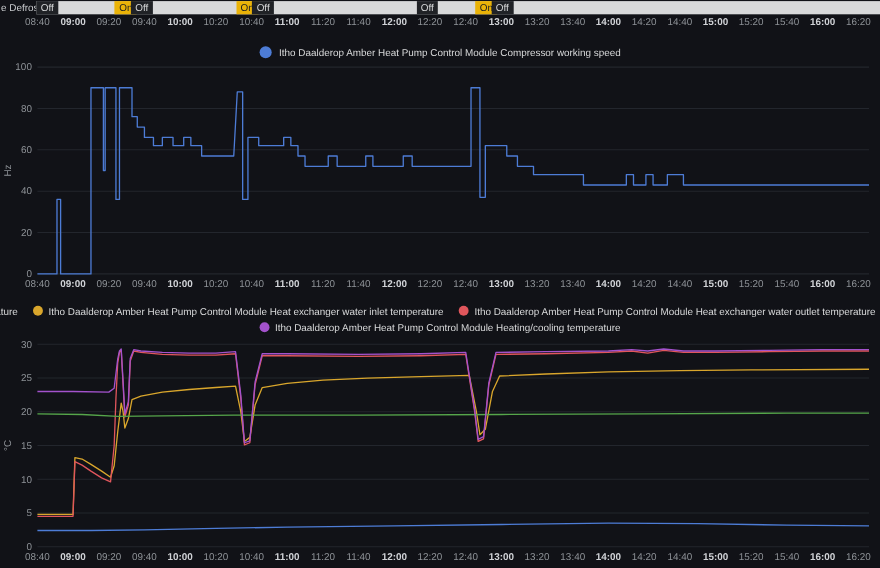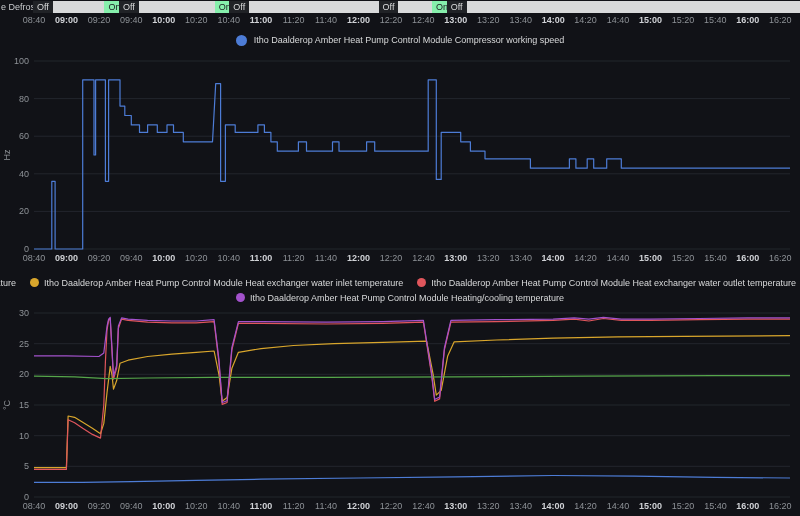--- a/index.html
+++ b/index.html
@@ -8,28 +8,28 @@
     background:#111217;
     font-family:"Liberation Sans",sans-serif;
     position:relative;
   }
   
   .timeline-row{position:relative;height:14px;}
   .timeline-label{position:absolute;left:1px;top:2px;font-size:9px;color:#c9cbce;white-space:nowrap;}
   .timeline-bar{position:absolute;left:33px;right:0;top:1px;height:12px;background:#d8d9da;}
   .badge{position:absolute;top:1px;height:12px;line-height:12px;font-size:9px;padding:0 4px;white-space:nowrap;}
   .badge.off{background:#202226;color:#d8d9da;}
-  .badge.on{background:#86efac;color:#1b1d21;}
+  .badge.on{background:#eab308;color:#1b1d21;}
   
   .axis-row{position:relative;height:13px;}
   .axis-row .tick{position:absolute;top:1px;transform:translateX(-50%);font-size:9px;color:#8e9297;white-space:nowrap;}
   .axis-row .tick.bold{color:#d0d2d6;font-weight:bold;}
   
   .panel{position:relative;}
-  .legend{display:flex;justify-content:center;align-items:flex-start;gap:7px;height:18px;margin-top:8px;}
+  .legend{display:flex;justify-content:center;align-items:flex-end;gap:7px;height:18px;margin-top:8px;}
   .dot{width:11px;height:11px;border-radius:50%;display:inline-block;flex:none;}
   .dot-sm{width:9px;height:9px;}
   .legend-text{font-size:9px;color:#d8d9da;white-space:nowrap;}
   .legend-rows{margin-top:10px;}
   .legend-row{display:flex;align-items:center;gap:14px;height:15px;overflow:hidden;white-space:nowrap;}
   .legend-row.r1{justify-content:flex-end;padding-right:4px;}
   .legend-row.r2{justify-content:center;}
   .legend-item{display:inline-flex;align-items:center;gap:5px;flex:none;}
   svg{display:block;}
 </style>

